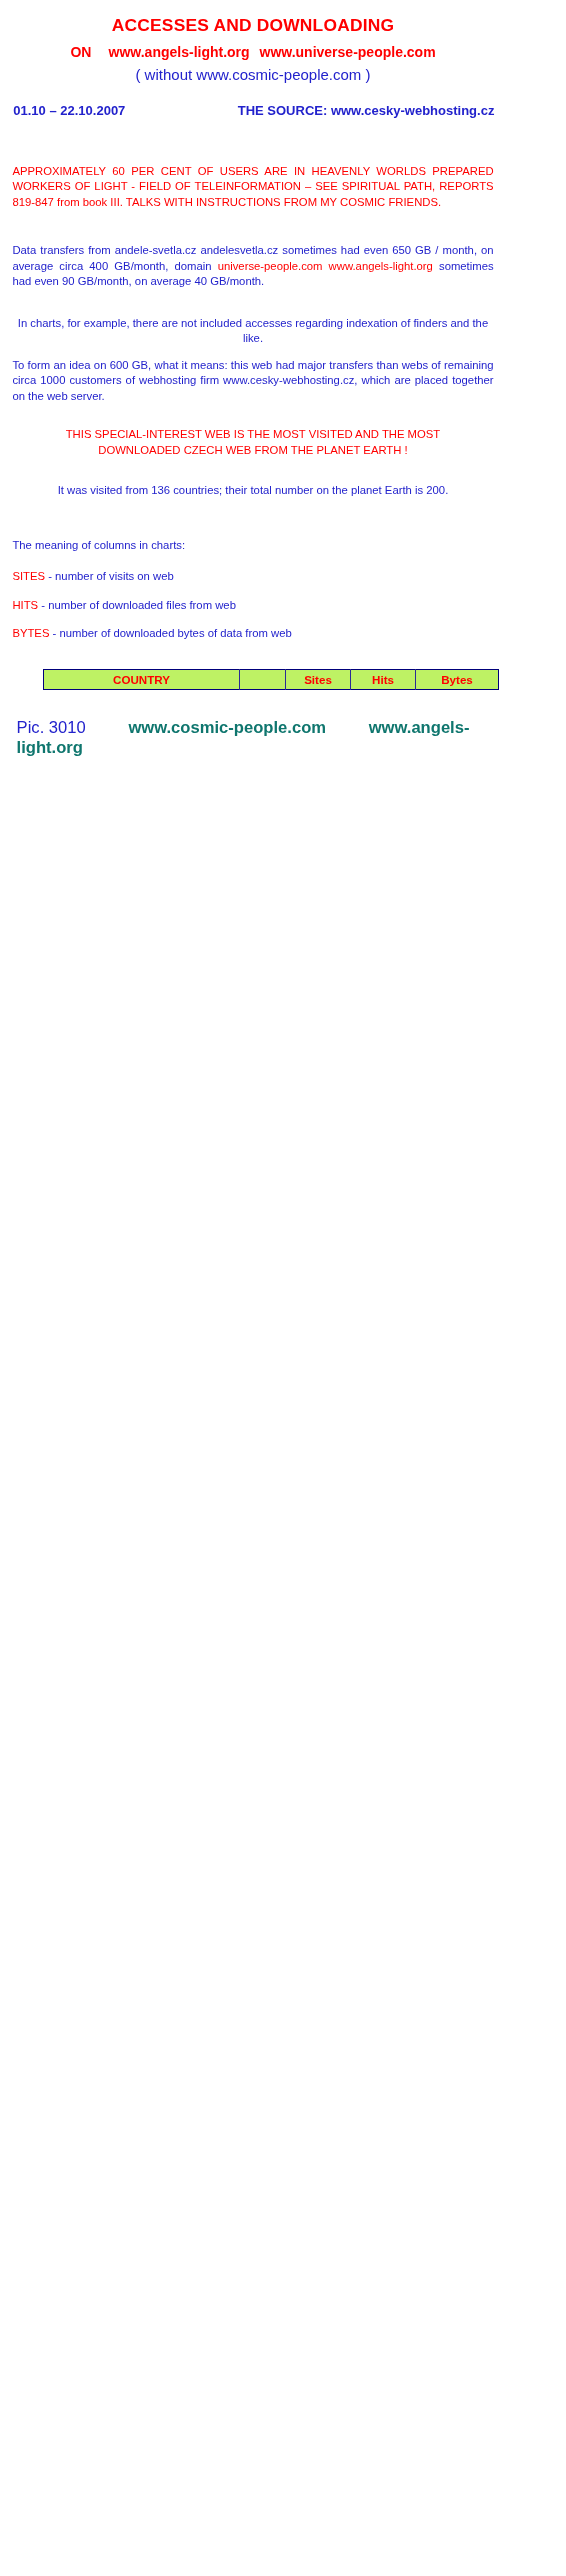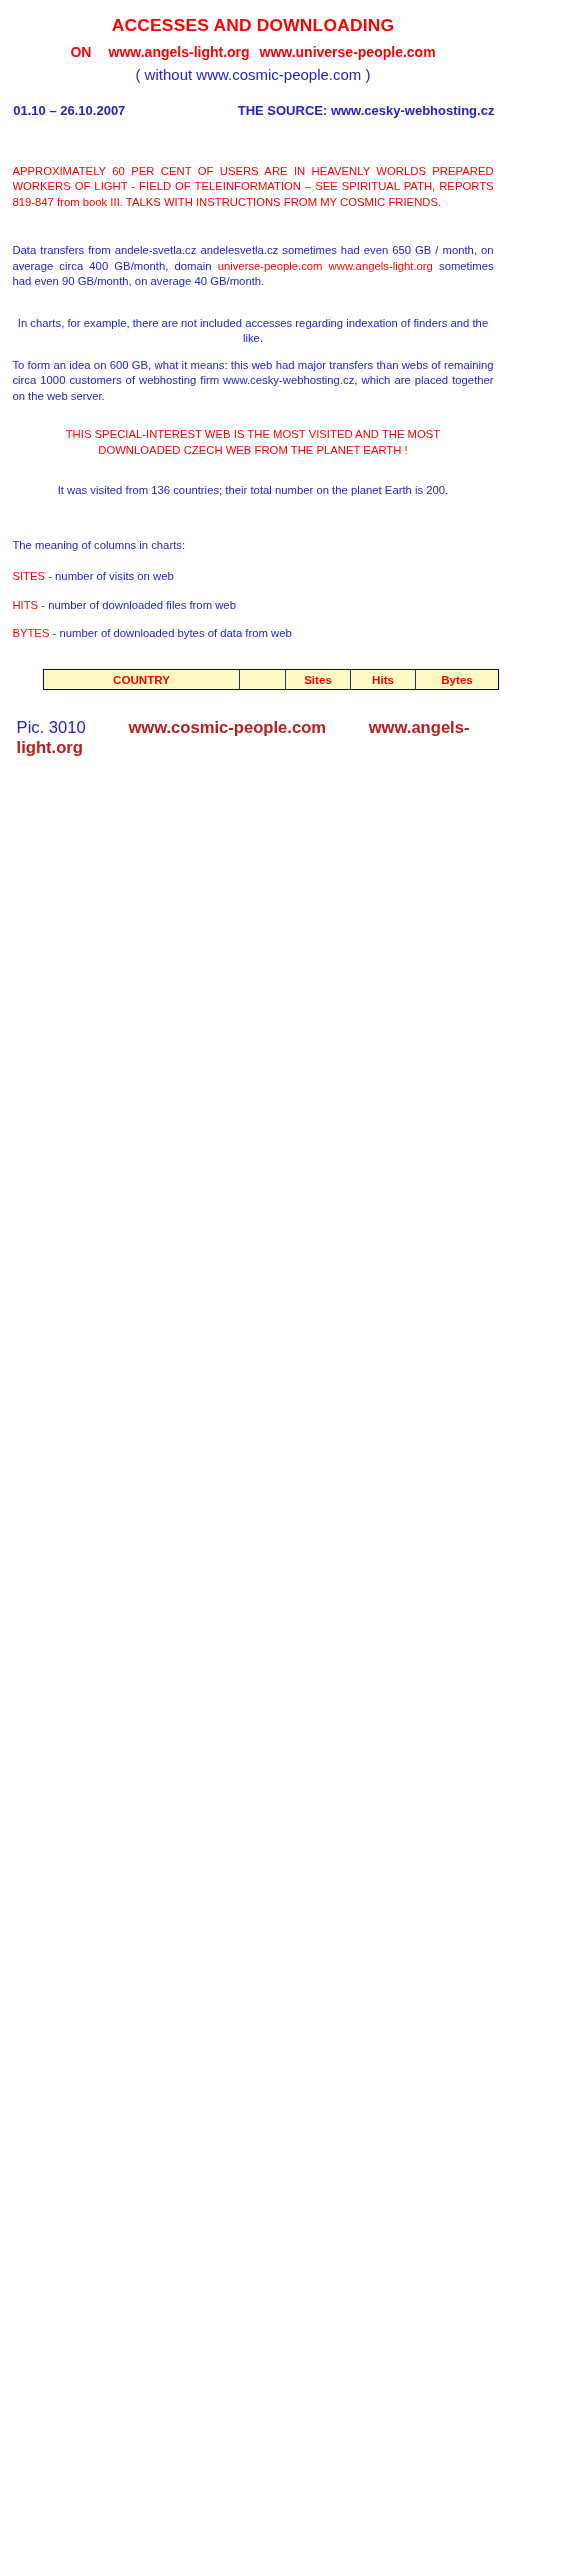--- a/index.html
+++ b/index.html
@@ -18,44 +18,44 @@
   .p2{margin-top:33px;}
   .p3{margin-top:26.5px;text-align:center;}
   .p4{margin-top:11.6px;}
   .p5{margin-top:23px;color:#FF0000;text-align:center;max-width:415px;margin-left:auto;margin-right:auto;}
   .p6{margin-top:25px;text-align:center;}
   .p7{margin-top:40px;text-align:left;}
   .legend-line{margin:16.6px 12.4px 0;font-size:11.3px;color:#2222CC;text-align:left;}
   .legend-line .term{color:#FF0000;}
 
   table.tbl{border-collapse:collapse;table-layout:fixed;margin:30px 0 0 43px;border:1.7px solid #00007B;}
-  .tbl th{background:#fef9c3;color:#FF0000;font-size:11.6px;font-weight:bold;height:19px;
+  .tbl th{background:#bef264;color:#FF0000;font-size:11.6px;font-weight:bold;height:19px;
           border-bottom:0.8px dotted #8A8AD0;padding:0;}
   .tbl .bl{border-left:1.7px solid #2B2B96;}
   .footer{margin:28px 0 16.6px 16.6px;font-size:16.6px;}
   .footer .pic{color:#2222CC;}
-  .footer .flink{color:#b91c1c;font-weight:bold;margin-left:38px;}
+  .footer .flink{color:#0f766e;font-weight:bold;margin-left:38px;}
 </style>
 </head>
 <body>
 
 <div class="page">
 
   <h1 class="title">ACCESSES AND DOWNLOADING</h1>
 
   <div class="subline">
     <span class="on">ON</span>
     <span class="site1">www.angels-light.org</span>
     <span class="site2">www.universe-people.com</span>
   </div>
 
   <div class="without">( without www.cosmic-people.com )</div>
 
   <div class="metarow">
-    <span>01.10 – 26.10.2007</span>
+    <span>01.10 – 22.10.2007</span>
     <span>THE SOURCE: www.cesky-webhosting.cz</span>
   </div>
 
   <p class="para p1">APPROXIMATELY 60 PER CENT OF USERS ARE IN HEAVENLY WORLDS PREPARED WORKERS OF LIGHT - FIELD OF TELEINFORMATION – SEE SPIRITUAL PATH, REPORTS 819-847 from book III. TALKS WITH INSTRUCTIONS FROM MY COSMIC FRIENDS.</p>
 
   <p class="para p2"><span>Data transfers from andele-svetla.cz andelesvetla.cz sometimes had even 650 GB / month, on average circa 400 GB/month, domain </span><span class="red">universe-people.com www.angels-light.org</span><span> sometimes had even 90 GB/month, on average 40 GB/month.</span></p>
 
   <p class="para p3">In charts, for example, there are not included accesses regarding indexation of finders and the like.</p>
 
   <p class="para p4">To form an idea on 600 GB, what it means: this web had major transfers than webs of remaining circa 1000 customers of webhosting firm www.cesky-webhosting.cz, which are placed together on the web server.</p>

